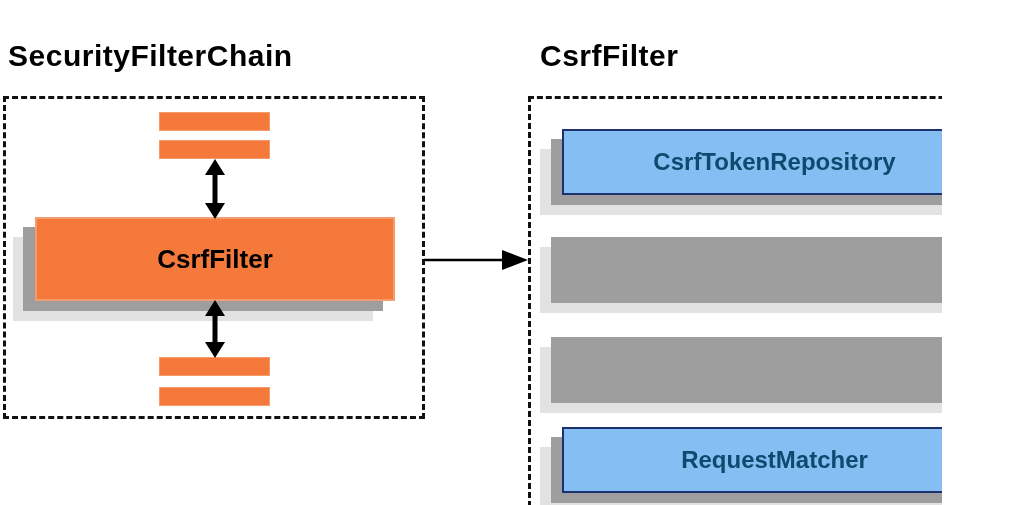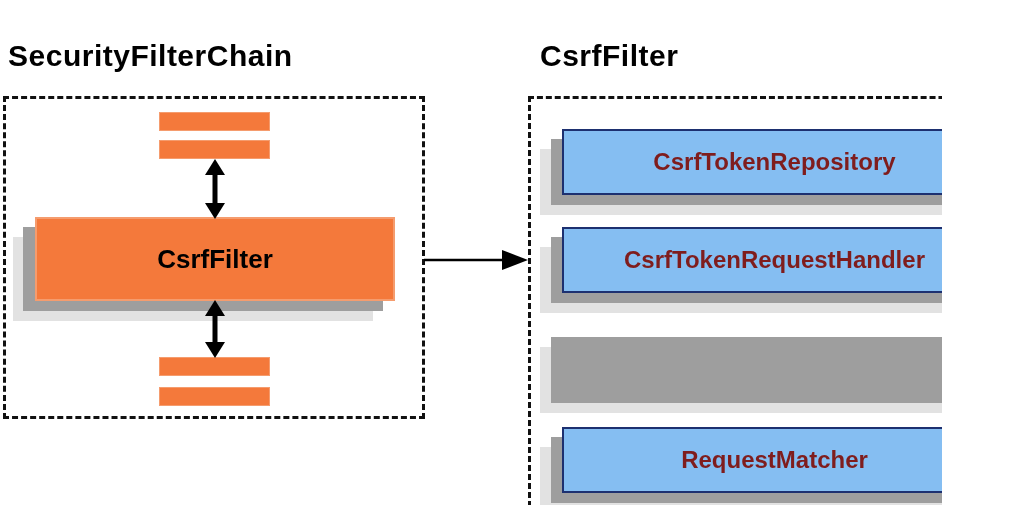--- a/index.html
+++ b/index.html
@@ -61,21 +61,21 @@
     width: 425px;
     height: 66px;
     background: var(--blue-fill, #85bef2);
     border: 2px solid var(--blue-border, #1d3070);
     box-sizing: border-box;
     display: flex;
     align-items: center;
     justify-content: center;
     font-size: 24px;
     font-weight: bold;
-    color: #7f1d1d;
+    color: #0c4a6e;
     z-index: 3;
   }
   .shadow-dark {
     position: absolute;
     background: var(--shadow-dark, #9e9e9e);
     z-index: 2;
   }
   .shadow-light {
     position: absolute;
     background: var(--shadow-light, #e2e2e2);
@@ -128,23 +128,20 @@
   <div class="dashed-container" style="left:528px; top:62px; width:470px; height:438px;"></div>
 
   <div class="shadow-light" style="left:540px; top:115px; width:425px; height:66px;"></div>
   <div class="shadow-dark" style="left:551px; top:105px; width:425px; height:66px;"></div>
   <div class="blue-box" style="top:95px;">
     <span>CsrfTokenRepository</span>
   </div>
 
   <div class="shadow-light" style="left:540px; top:213px; width:425px; height:66px;"></div>
   <div class="shadow-dark" style="left:551px; top:203px; width:425px; height:66px;"></div>
-  <div class="blue-box" style="top:193px;">
-    <span>CsrfTokenRequestHandler</span>
-  </div>
 
   <div class="shadow-light" style="left:540px; top:313px; width:425px; height:66px;"></div>
   <div class="shadow-dark" style="left:551px; top:303px; width:425px; height:66px;"></div>
 
   <div class="shadow-light" style="left:540px; top:413px; width:425px; height:66px;"></div>
   <div class="shadow-dark" style="left:551px; top:403px; width:425px; height:66px;"></div>
   <div class="blue-box" style="top:393px;align-items:center;">
     <span>RequestMatcher</span>
   </div>
 

